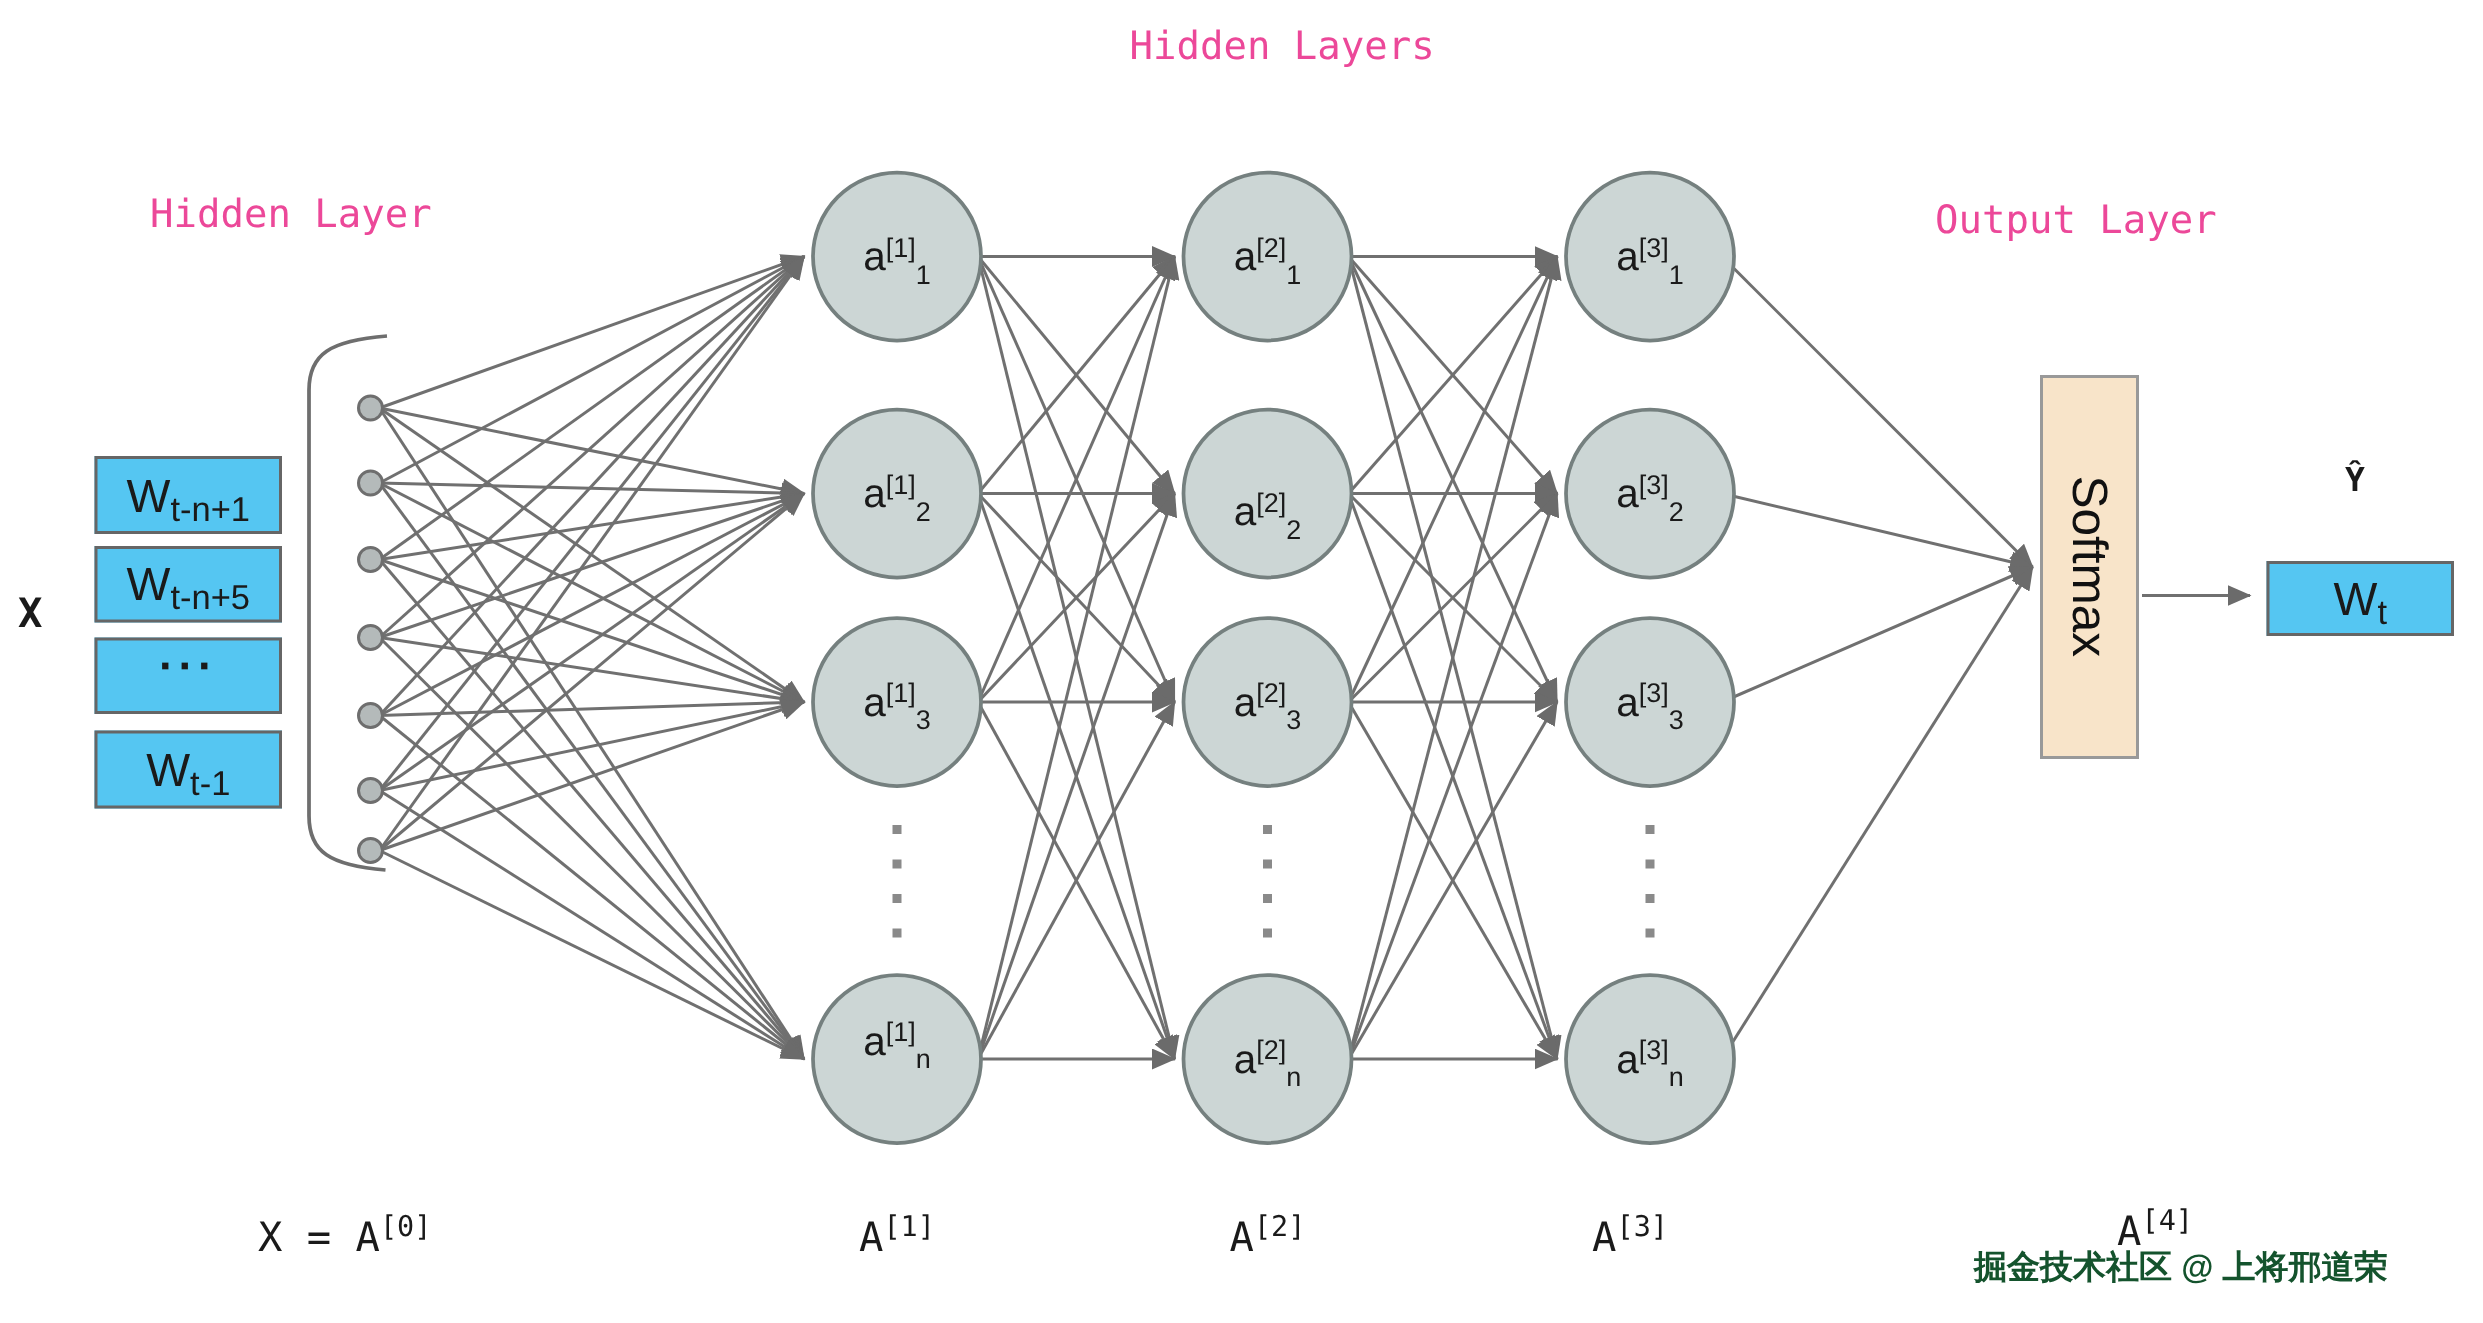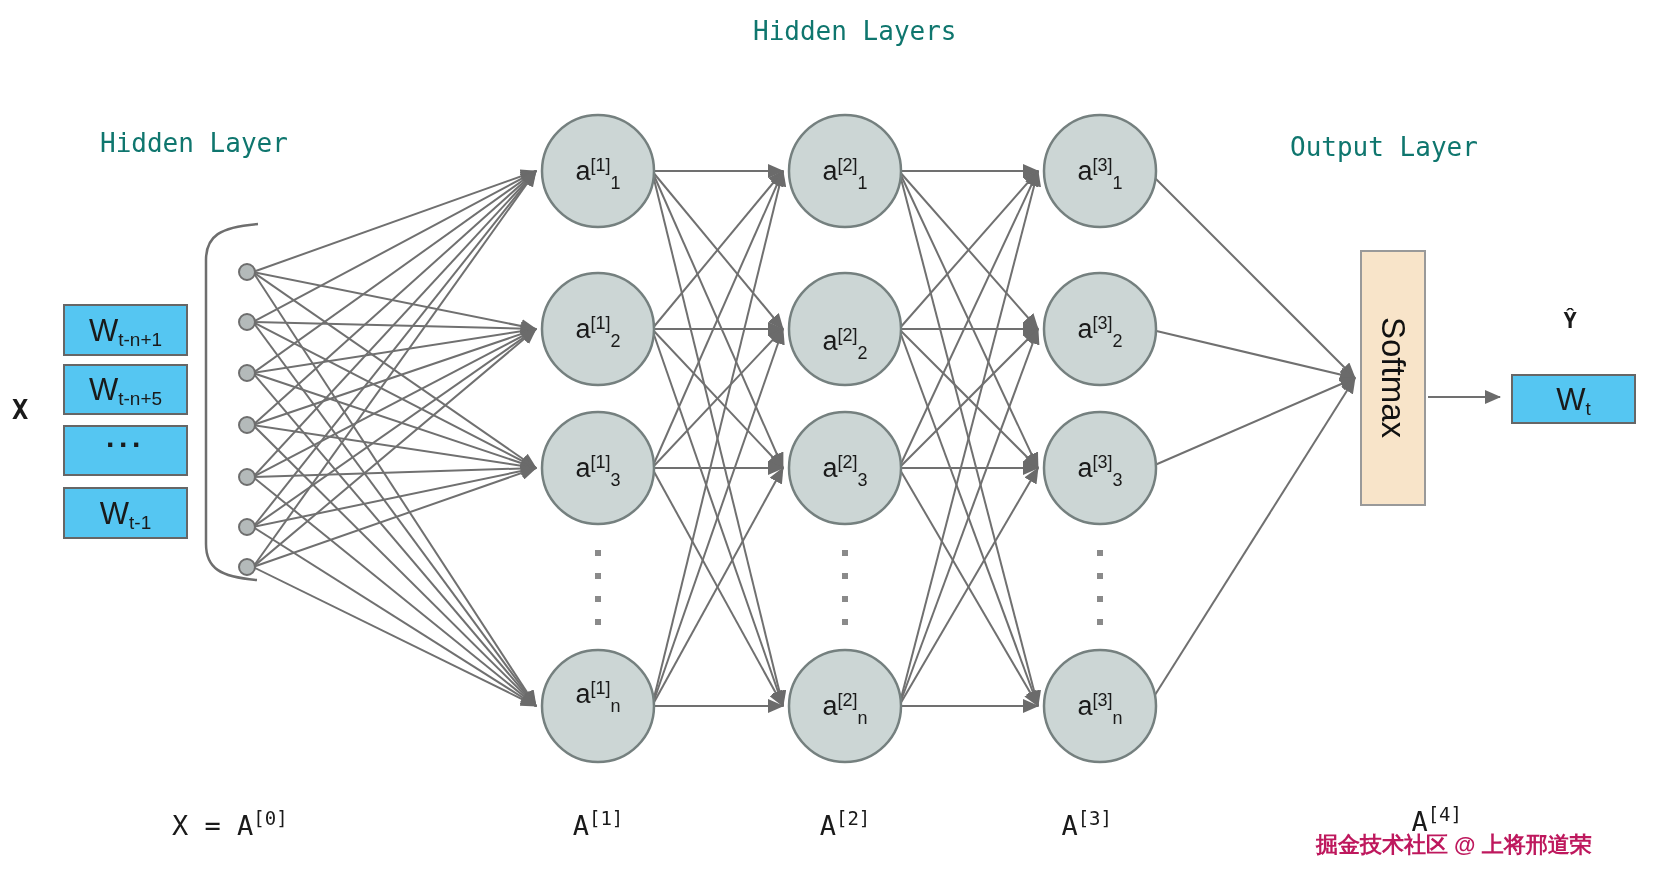--- a/index.html
+++ b/index.html
@@ -1,37 +1,37 @@
 <!DOCTYPE html>
 <html><head>
 <meta charset="utf-8">
 <style>
   html,body{margin:0;padding:0;background:#ffffff;}
   body{position:relative;width:1655px;height:882px;overflow:hidden;
        font-family:"Liberation Sans",sans-serif;color:#1a1a1a;}
   .abs{position:absolute;}
   .mono{font-family:"DejaVu Sans Mono",monospace;}
-  .title{font-size:26px;color:#0f766e;white-space:nowrap;}
+  .title{font-size:26px;color:#ec4899;white-space:nowrap;}
   .bluebox{background:#55c6f2;border:2px solid #666666;box-sizing:border-box;
            display:flex;align-items:center;justify-content:center;white-space:nowrap;}
   .wbase{font-size:31px;line-height:1;}
-  .wsub{font-size:19px;position:relative;top:9px;line-height:1;}
+  .wsub{font-size:23px;position:relative;top:9px;line-height:1;}
   .dots-label{font-size:30px;font-weight:800;letter-spacing:3px;line-height:1;position:relative;top:-6px;}
   .node-label{position:absolute;width:120px;text-align:center;white-space:nowrap;
               font-size:27px;line-height:1;}
   .nsup{font-size:18px;position:relative;top:-9px;}
   .nsub{font-size:18px;position:relative;top:9px;}
   .bottom-label{font-family:"DejaVu Sans Mono",monospace;font-size:27px;white-space:nowrap;text-align:right;}
   .bsup{font-size:19px;position:relative;top:-10px;}
   .softmax{background:#f8e4c9;border:2px solid #999999;box-sizing:border-box;
            display:flex;align-items:center;justify-content:center;
            writing-mode:vertical-rl;font-size:33px;color:#111;}
   .xlab{font-family:"DejaVu Sans Mono",monospace;font-weight:700;font-size:27px;}
   .yhat{font-family:"DejaVu Sans Mono",monospace;font-weight:700;font-size:22px;text-align:center;}
-  .watermark{font-size:22px;font-weight:700;color:#be185d;white-space:nowrap;
+  .watermark{font-size:22px;font-weight:700;color:#14532d;white-space:nowrap;
              text-shadow:1px 1px 0 #fff,-1px -1px 0 #fff,1px -1px 0 #fff,-1px 1px 0 #fff;}
 </style>
 </head>
 <body>
 
 <svg id="net-svg" class="abs" style="left:0;top:0" width="1655" height="882">
   <defs>
     <marker id="ah" markerUnits="userSpaceOnUse" markerWidth="17" markerHeight="14" refX="15" refY="7" orient="auto">
       <path d="M0,0 L16,7 L0,14 Z" fill="#6b6b6b"></path>
     </marker>

